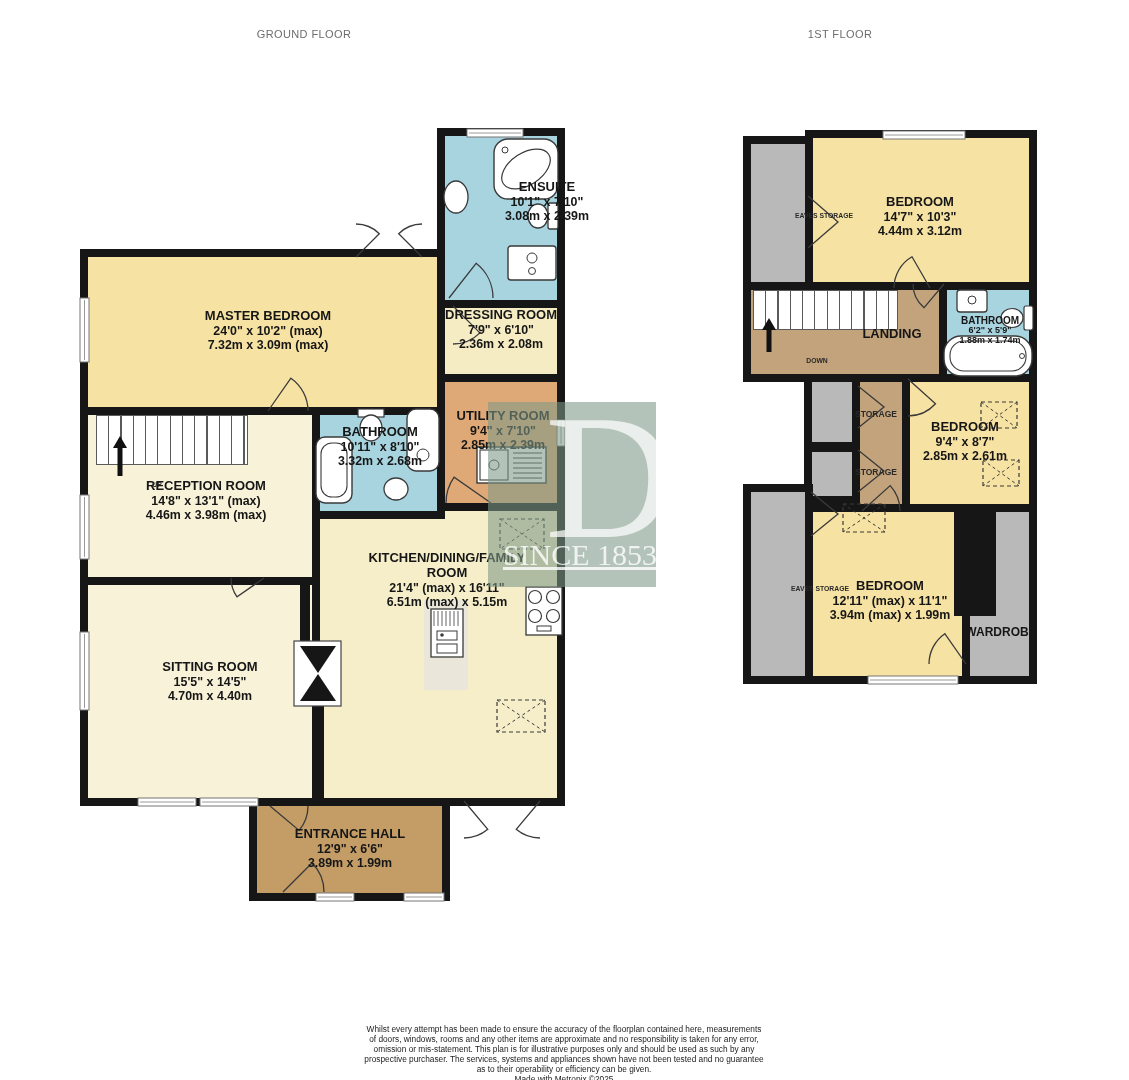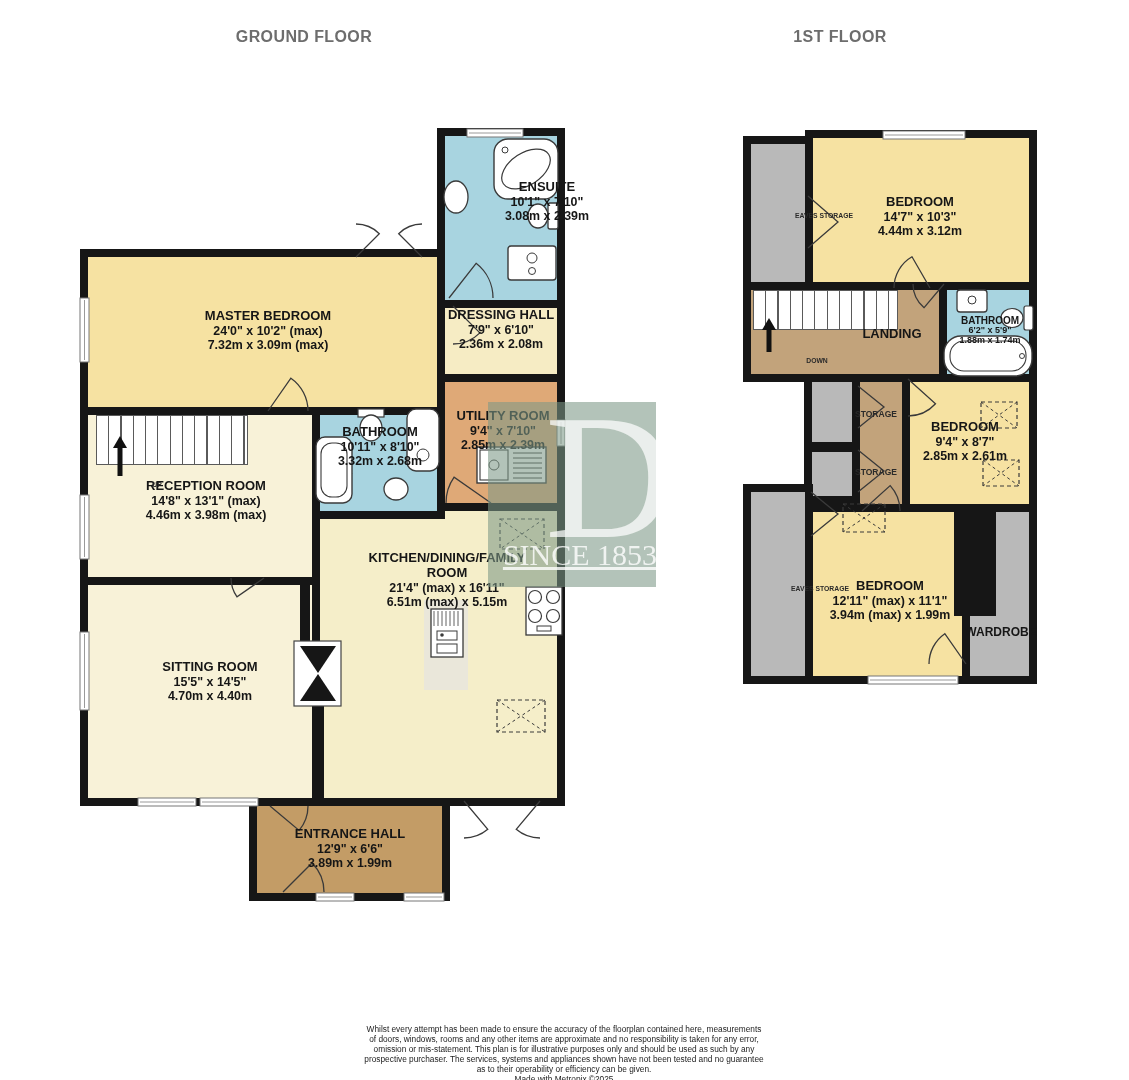--- a/index.html
+++ b/index.html
@@ -3,22 +3,22 @@
 <meta charset="utf-8">
 <style>
   :root{
     --yellow:#f6e2a2; --blue:#a8d4e0; --cream:#f8f2d8; --cream2:#f5eec9;
     --orange:#dfa977; --brown:#c39c66; --tan:#c2a37b; --gray:#b9b9b9;
     --wall:#161616; --ink:#161616;
   }
   html,body{margin:0;padding:0;background:#fff;}
   #plan{position:relative;width:1129px;height:1080px;background:#fff;overflow:hidden;
         font-family:"Liberation Sans", sans-serif;}
-  .floor-title{position:absolute;transform:translateX(-50%);font-size:16px;color:#6d6d6d;
-        letter-spacing:.4px;white-space:nowrap;font-weight:bold;}
+  .floor-title{position:absolute;transform:translateX(-50%);font-size:11px;color:#6d6d6d;
+        letter-spacing:.4px;white-space:nowrap;}
   .room{position:absolute;box-sizing:border-box;border:8px solid var(--wall);}
   .rlabel{position:absolute;transform:translate(-50%,-50%);text-align:center;font-weight:bold;
         color:var(--ink);line-height:1.14;white-space:nowrap;z-index:30;}
   .rlabel .nm{font-size:13px;display:block;}
   .rlabel .dim{font-size:12.4px;display:block;}
   .rlabel.sm .nm{font-size:10px;} .rlabel.sm .dim{font-size:9px;line-height:1.1;}
   .tiny{position:absolute;transform:translate(-50%,-50%);font-size:6.8px;font-weight:bold;
         color:#2a2a2a;white-space:nowrap;z-index:30;margin-left:43px;}
   .stairs{position:absolute;background:repeating-linear-gradient(90deg,#fff 0 11px,#5a5a5a 11px 12.3px);
         border:1.5px solid #5a5a5a;box-sizing:border-box;z-index:12;}
@@ -192,21 +192,21 @@
     <span class="nm">ENSUITE</span>
     <span class="dim">10'1" x 7'10"</span>
     <span class="dim">3.08m x 2.39m</span>
   </div>
   <div class="rlabel" style="left:268px;top:331px;">
     <span class="nm">MASTER BEDROOM</span>
     <span class="dim">24'0" x 10'2" (max)</span>
     <span class="dim">7.32m x 3.09m (max)</span>
   </div>
   <div class="rlabel" style="left:501px;top:330px;">
-    <span class="nm">DRESSING HALL</span>
+    <span class="nm">DRESSING ROOM</span>
     <span class="dim">7'9" x 6'10"</span>
     <span class="dim">2.36m x 2.08m</span>
   </div>
   <div class="rlabel" style="left:380px;top:447px;">
     <span class="nm">BATHROOM</span>
     <span class="dim">10'11" x 8'10"</span>
     <span class="dim">3.32m x 2.68m</span>
   </div>
   <div class="rlabel" style="left:503px;top:431px;">
     <span class="nm">UTILITY ROOM</span>

